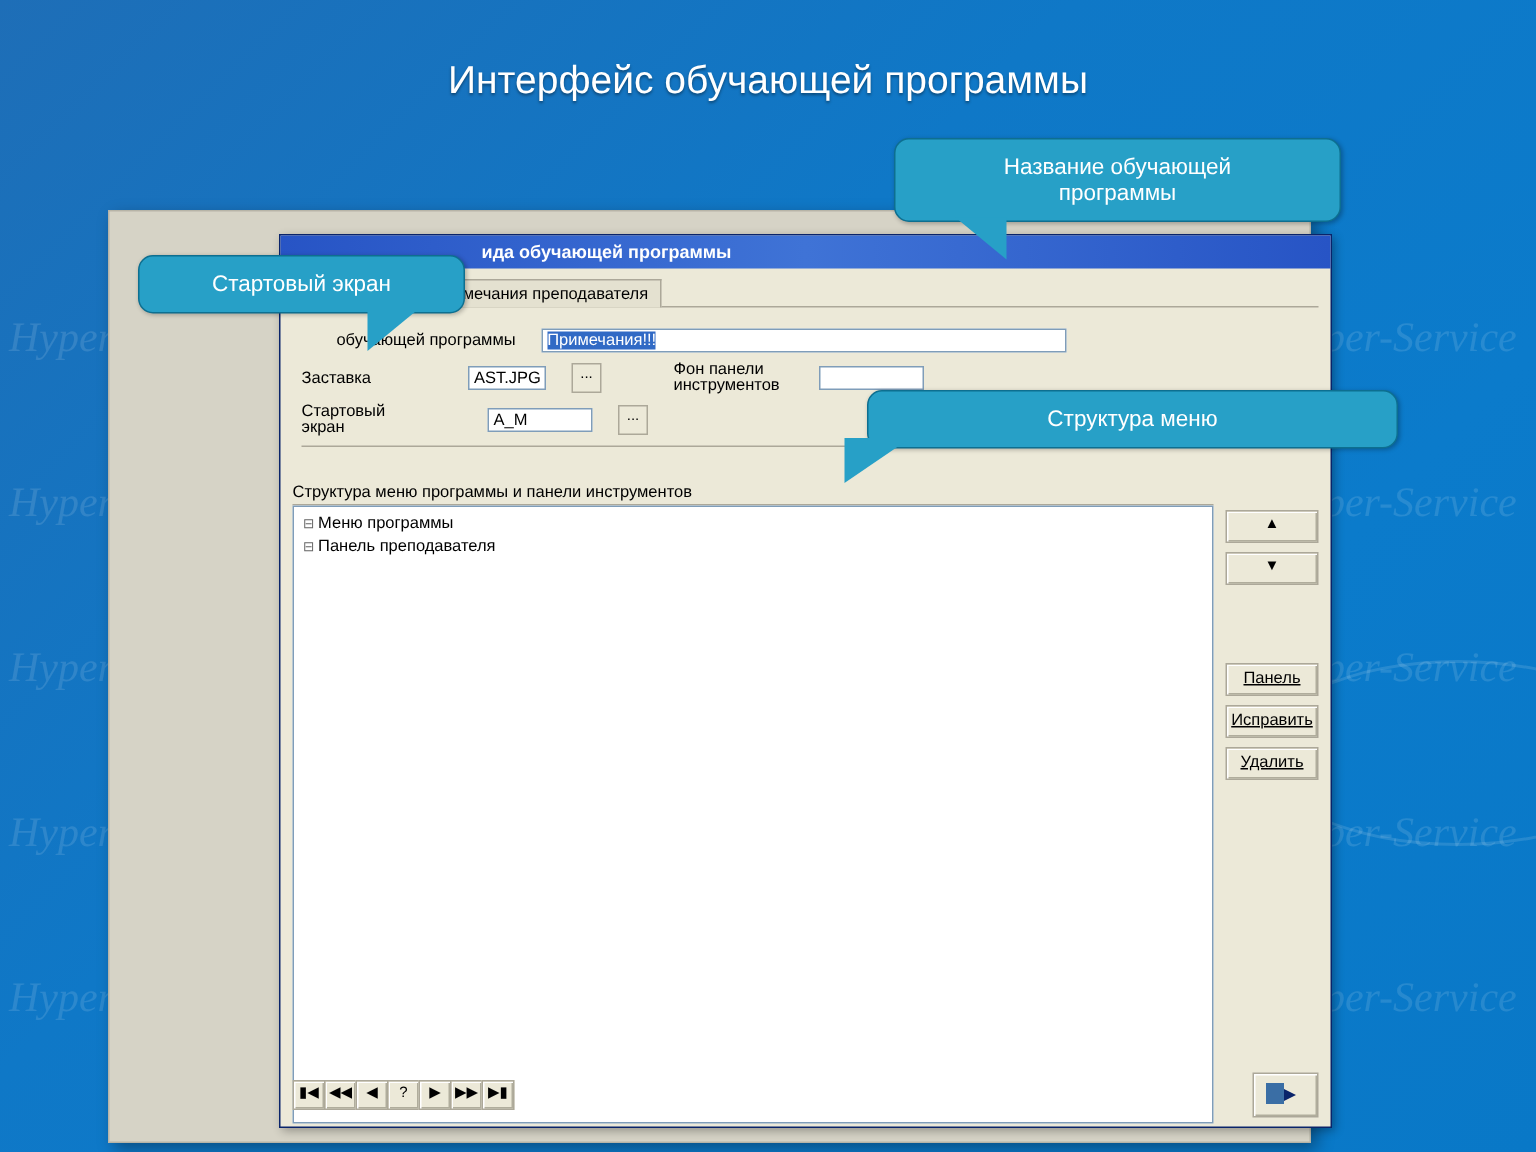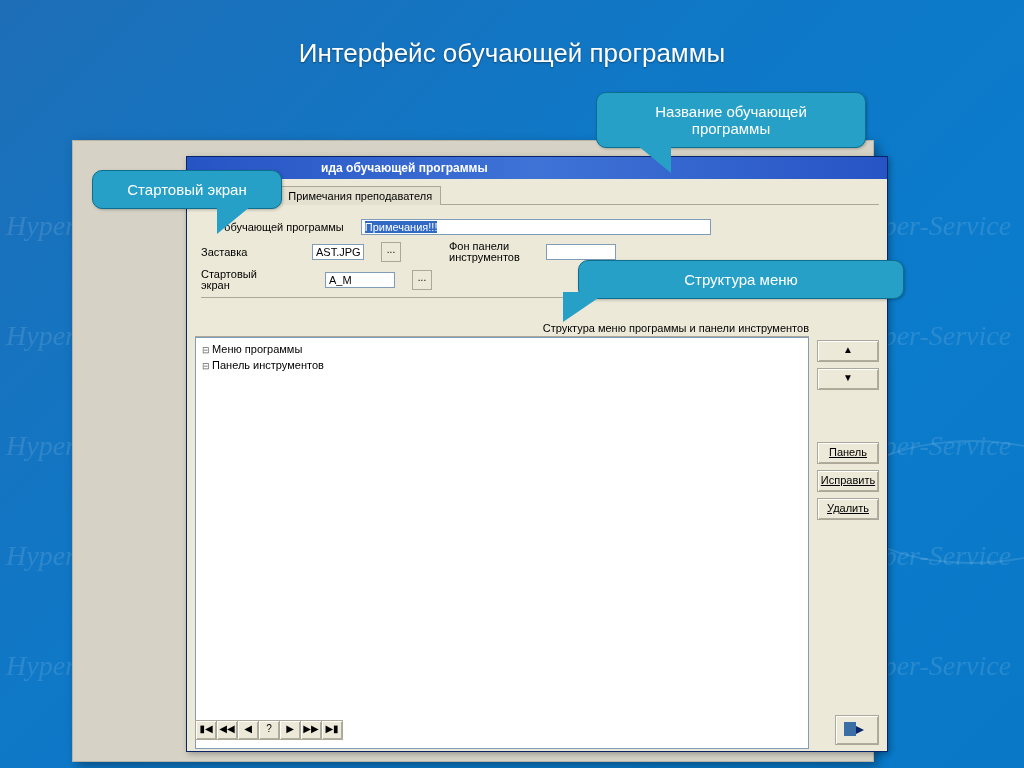--- a/index.html
+++ b/index.html
@@ -132,21 +132,21 @@
     margin: 6px 0 4px 0;
   }
 
   
   .tree-wrap {
     margin: 0 8px;
     display: flex;
     gap: 8px;
   }
   .tree-header {
-    text-align: right;
+    text-align: left;
     font-size: 11px;
     padding: 2px 0;
     border-bottom: 1px solid #aca899;
     background: #ece9d8;
   }
   .tree {
     flex: 1;
     height: 412px;
     border: 1px solid #7f9db9;
     background: #fff;
@@ -224,21 +224,21 @@
     border-bottom: 4px solid transparent;
   }
 
   
   .callout {
     position: absolute;
     background: #27a0c7;
     color: #fff;
     border: 1px solid #0d6f90;
     border-radius: 10px;
-    padding: 10px 4px;
+    padding: 10px 18px;
     font-size: 15px;
     text-align: center;
     box-shadow: 1px 1px 3px rgba(0,0,0,0.25);
     z-index: 50;
   }
   .callout .tail {
     position: absolute;
     width: 0; height: 0;
   }
   
@@ -317,21 +317,21 @@
       </div>
 
       <hr class="hr">
     </div>
 
     <div class="tree-wrap">
       <div style="flex:1;">
         <div class="tree-header">Структура меню программы и панели инструментов</div>
         <div class="tree">
           <div class="node">Меню программы</div>
-          <div class="node">Панель инструментов</div>
+          <div class="node">Панель преподавателя</div>
         </div>
       </div>
       <div class="side-btns">
         <div style="height:14px;"></div>
         <div class="btn arrow">
           <span>▲</span>
         </div>
         <div class="btn arrow">
           <span>▼</span>
         </div>

